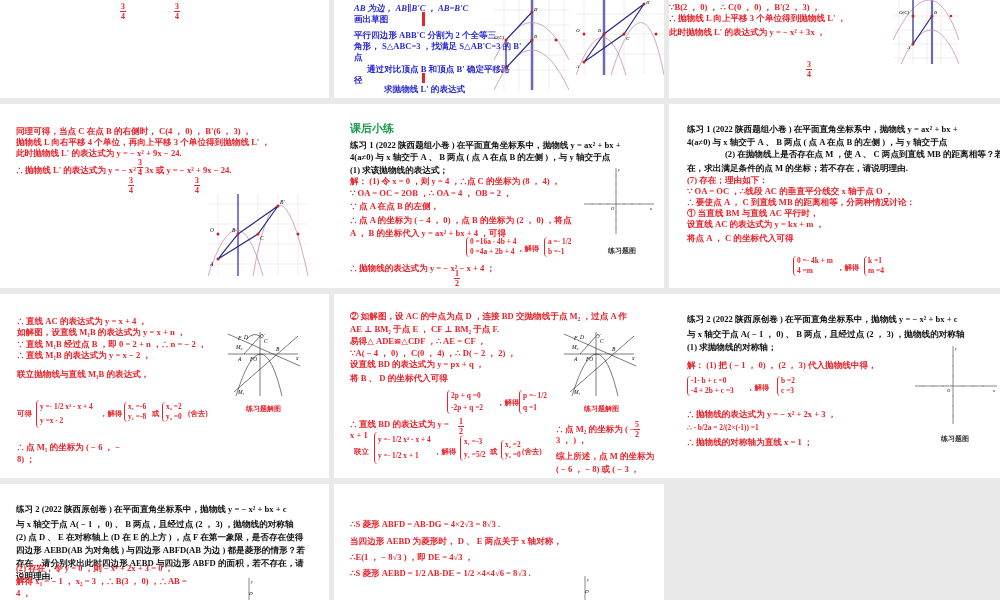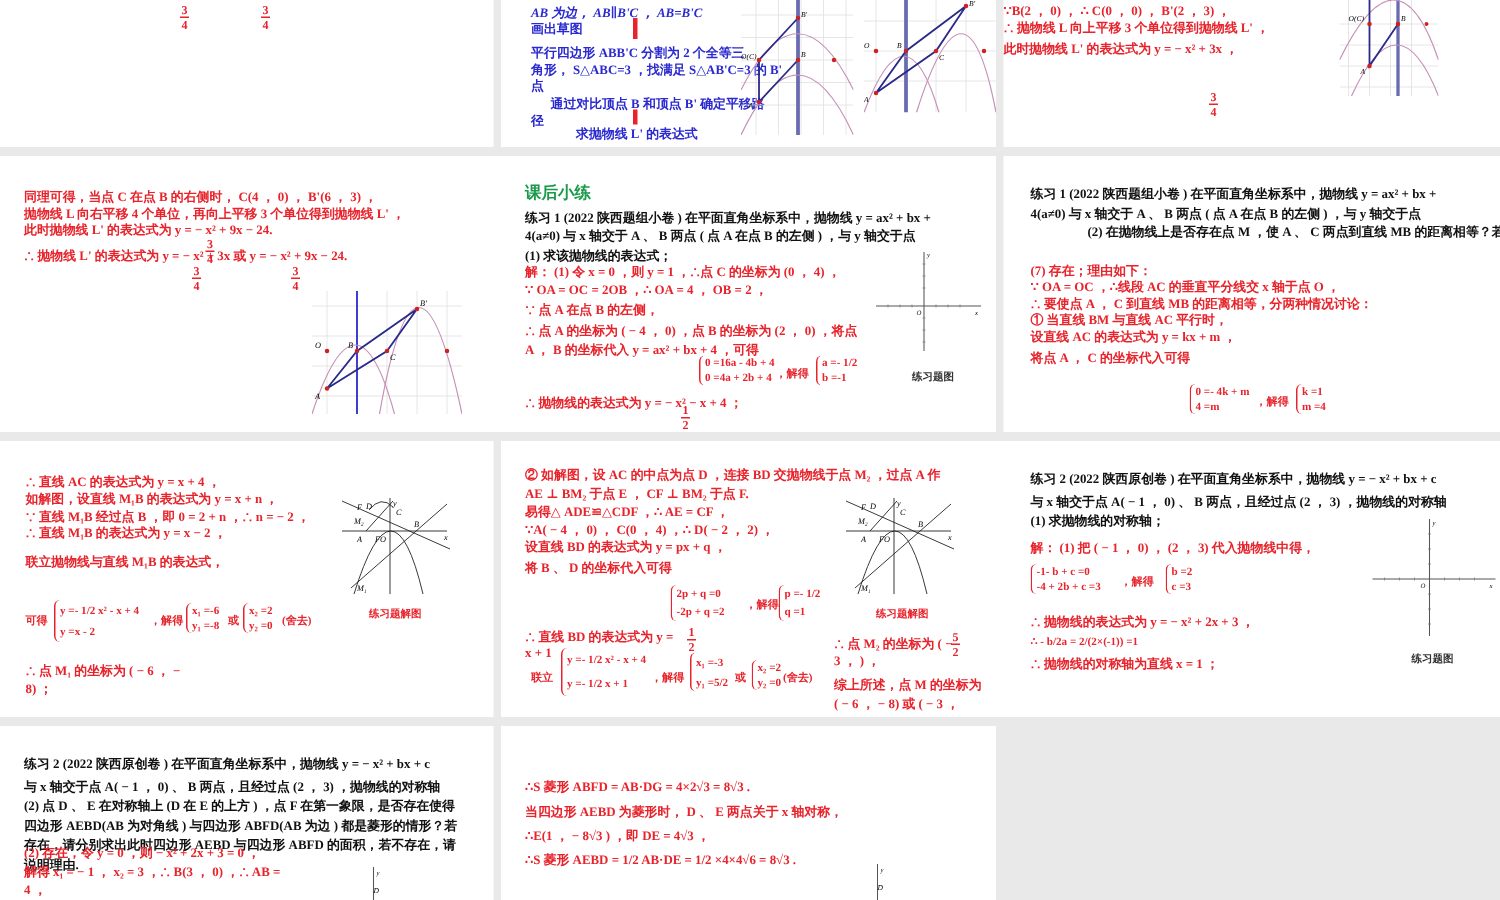--- a/index.html
+++ b/index.html
@@ -169,21 +169,21 @@
     <text x="2" y="72" font-size="5.5" font-style="italic">A</text>
     <text x="72" y="10" font-size="5.5" font-style="italic">B'</text>
   </svg>
 </div>
 
 <div class="slide s5">
   <div class="t green" style="left:16px;top:18px;font-size:11px;line-height:13px;font-family:'DejaVu Sans',sans-serif;">课后小练</div>
   <div class="t blk" style="left:16px;top:36px;">练习 1  (2022 陕西题组小卷 ) 在平面直角坐标系中，抛物线 y = ax² + bx +</div>
   <div class="t blk" style="left:16px;top:48px;">4(a≠0) 与 x 轴交于 A 、 B 两点 ( 点 A 在点 B 的左侧 ) ，与 y 轴交于点</div>
   <div class="t blk" style="left:16px;top:61px;">(1) 求该抛物线的表达式；</div>
-  <div class="t red" style="left:16px;top:72px;">解： (1) 令 x = 0 ，则 y = 1 ，∴点 C 的坐标为 (0 ， 4) ，</div>
+  <div class="t red" style="left:16px;top:72px;">解： (1) 令 x = 0 ，则 y = 4 ，∴点 C 的坐标为 (8 ， 4) ，</div>
   <div class="t red" style="left:16px;top:84px;">∵ OA = OC = 2OB ，∴ OA = 4 ， OB = 2 ，</div>
   <div class="t red" style="left:16px;top:97px;">∵ 点 A 在点 B 的左侧，</div>
   <div class="t red" style="left:16px;top:111px;">∴ 点 A 的坐标为 ( − 4 ， 0) ，点 B 的坐标为 (2 ， 0) ，将点</div>
   <div class="t red" style="left:16px;top:124px;">A ， B 的坐标代入 y = ax² + bx + 4 ，可得</div>
   <div class="sys red" style="left:132px;top:133px;">
     <div>0 =16a - 4b + 4</div>
       <div>0 =4a + 2b + 4</div>
   </div>
   <div class="t red" style="left:183px;top:139px;font-size:7.4px;">，解得</div>
   <div class="sys red" style="left:210px;top:133px;">
@@ -213,20 +213,21 @@
     <text x="27" y="44" font-size="4.5" font-style="italic">O</text>
     <text x="66" y="44" font-size="4.5" font-style="italic">x</text>
   </svg>
   <div class="cap" style="left:274px;top:142px;">练习题图</div>
 </div>
 
 <div class="slide s6">
   <div class="t blk" style="left:18px;top:20px;">练习 1  (2022 陕西题组小卷 ) 在平面直角坐标系中，抛物线 y = ax² + bx +</div>
   <div class="t blk" style="left:18px;top:33px;">4(a≠0) 与 x 轴交于 A 、 B 两点 ( 点 A 在点 B 的左侧 ) ，与 y 轴交于点</div>
   <div class="t blk" style="left:18px;top:45px;margin-left:38px;">(2) 在抛物线上是否存在点 M ，使 A 、 C 两点到直线 MB 的距离相等？若存</div>
+  <div class="t blk" style="left:18px;top:59px;">在，求出满足条件的点 M 的坐标；若不存在，请说明理由.</div>
   <div class="t red" style="left:18px;top:71px;">(7) 存在；理由如下：</div>
   <div class="t red" style="left:18px;top:82px;">∵ OA = OC ，∴线段 AC 的垂直平分线交 x 轴于点 O ，</div>
   <div class="t red" style="left:18px;top:93px;">∴ 要使点 A ， C 到直线 MB 的距离相等，分两种情况讨论：</div>
   <div class="t red" style="left:18px;top:104px;">① 当直线 BM 与直线 AC 平行时，</div>
   <div class="t red" style="left:18px;top:115px;">设直线 AC 的表达式为 y = kx + m ，</div>
   <div class="t red" style="left:18px;top:129px;">将点 A ， C  的坐标代入可得</div>
   <div class="sys red" style="left:124px;top:152px;">
     <div>0 =- 4k + m</div>
       <div>4 =m</div>
   </div>

